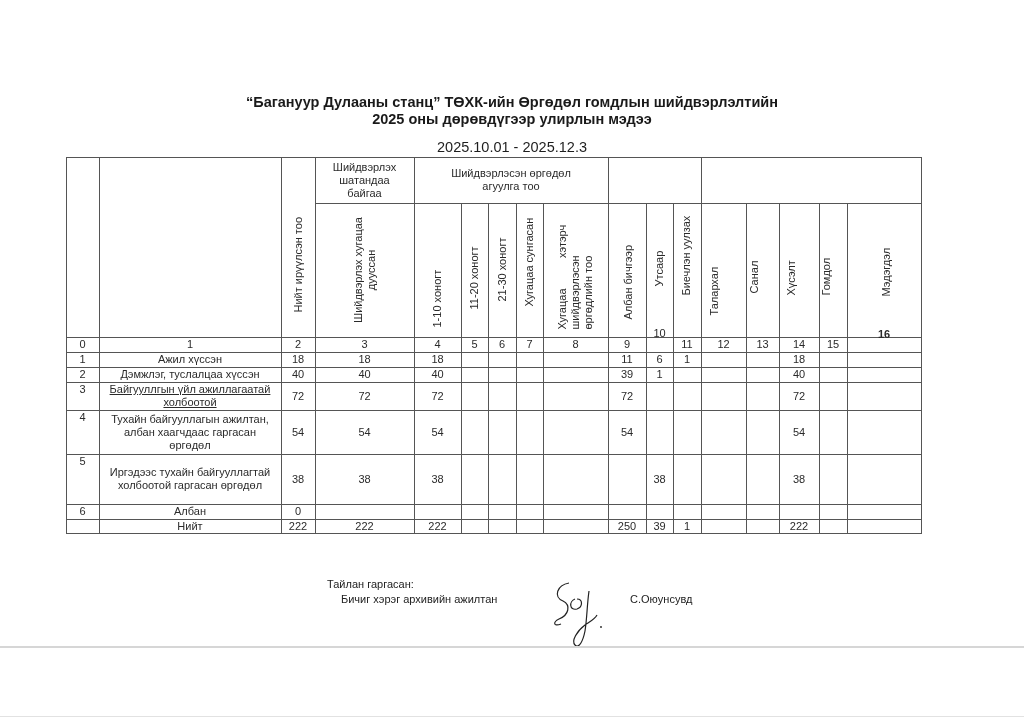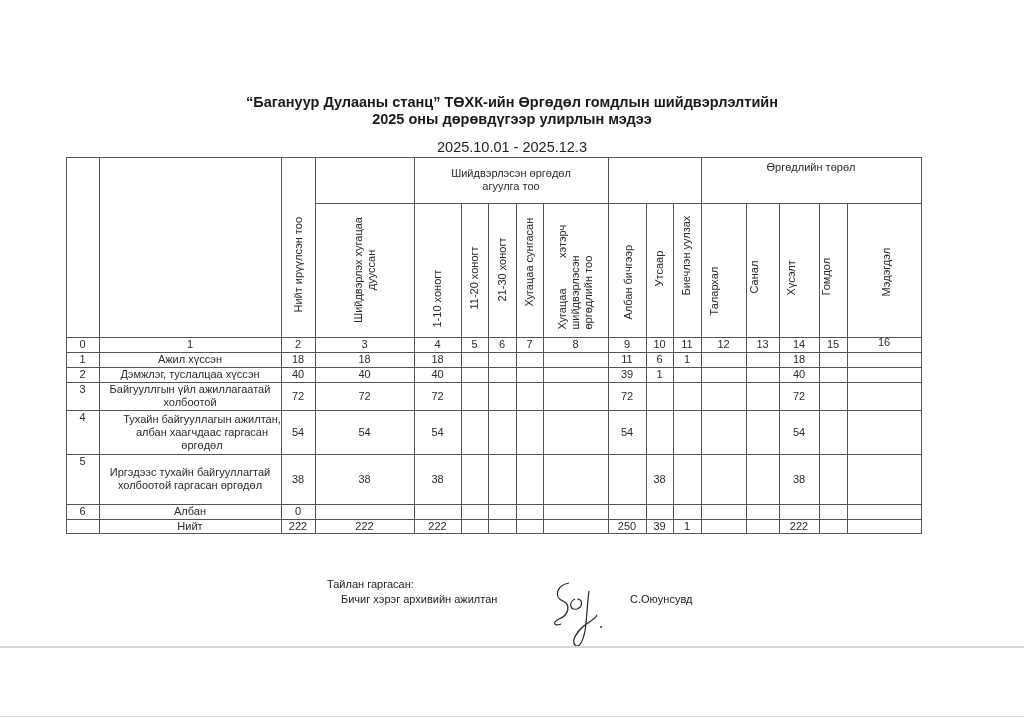--- a/index.html
+++ b/index.html
@@ -75,20 +75,21 @@
   <div class="hl" style="left:66px;top:382px;width:856px;"></div>
   <div class="hl" style="left:66px;top:410px;width:856px;"></div>
   <div class="hl" style="left:66px;top:454px;width:856px;"></div>
   <div class="hl" style="left:66px;top:504px;width:856px;"></div>
   <div class="hl" style="left:66px;top:519px;width:856px;"></div>
   <div class="hl" style="left:66px;top:533px;width:856px;"></div>
 
   <div class="rot" style="left:281px;top:157px;width:34px;height:180px;">
     <span style="position:absolute;left:-48px;top:84px;width:130px;">Нийт ирүүлсэн тоо</span>
   </div>
+  <div class="cell" style="left:315px;top:157px;width:99px;height:46px;padding:0 10px;">Шийдвэрлэх шатандаа байгаа</div>
   <div class="rot" style="left:315px;top:203px;width:99px;height:134px;">
     <span style="position:absolute;left:-8px;top:54px;width:116px;text-align:center;white-space:normal;">Шийдвэрлэх хугацаа дууссан</span>
   </div>
   <div class="cell" style="left:414px;top:157px;width:194px;height:46px;padding:0 30px;">Шийдвэрлэсэн өргөдөл агуулга тоо</div>
   <div class="rot" style="left:414px;top:203px;width:47px;height:134px;">
     <span style="position:absolute;left:-17px;top:78px;width:80px;">1-10 хоногт</span>
   </div>
   <div class="rot" style="left:461px;top:203px;width:27px;height:134px;">
     <span style="position:absolute;left:-27px;top:60px;width:80px;">11-20 хоногт</span>
   </div>
@@ -107,21 +108,20 @@
   </div>
   <div class="rot" style="left:608px;top:203px;width:38px;height:134px;">
     <span style="position:absolute;left:-30px;top:60px;width:100px;">Албан бичгээр</span>
   </div>
   <div class="rot" style="left:646px;top:203px;width:27px;height:134px;">
     <span style="position:absolute;left:-22px;top:42px;width:70px;">Утсаар</span>
   </div>
   <div class="rot" style="left:673px;top:203px;width:28px;height:134px;">
     <span style="position:absolute;left:-37px;top:36px;width:100px;">Биечлэн уулзах</span>
   </div>
-  <div class="cell top" style="left:701px;top:157px;width:220px;height:46px;padding-top:4px;">Өргөдлийн төрөл</div>
   <div class="rot" style="left:701px;top:203px;width:45px;height:134px;">
     <span style="position:absolute;left:-27px;top:66px;width:80px;">Талархал</span>
   </div>
   <div class="rot" style="left:746px;top:203px;width:33px;height:134px;">
     <span style="position:absolute;left:-22px;top:54px;width:60px;">Санал</span>
   </div>
   <div class="rot" style="left:779px;top:203px;width:40px;height:134px;">
     <span style="position:absolute;left:-18px;top:56px;width:60px;">Хүсэлт</span>
   </div>
   <div class="rot" style="left:819px;top:203px;width:28px;height:134px;">
@@ -135,27 +135,27 @@
       <div class="cell" style="left: 66px; top: 337px; width: 33px; height: 15px;">0</div>
       <div class="cell" style="left: 99px; top: 337px; width: 182px; height: 15px; padding: 0px 6px;">1</div>
       <div class="cell" style="left: 281px; top: 337px; width: 34px; height: 15px;">2</div>
       <div class="cell" style="left: 315px; top: 337px; width: 99px; height: 15px;">3</div>
       <div class="cell" style="left: 414px; top: 337px; width: 47px; height: 15px;">4</div>
       <div class="cell" style="left: 461px; top: 337px; width: 27px; height: 15px;">5</div>
       <div class="cell" style="left: 488px; top: 337px; width: 28px; height: 15px;">6</div>
       <div class="cell" style="left: 516px; top: 337px; width: 27px; height: 15px;">7</div>
       <div class="cell" style="left: 543px; top: 337px; width: 65px; height: 15px;">8</div>
       <div class="cell" style="left: 608px; top: 337px; width: 38px; height: 15px;">9</div>
-      <div class="cell" style="left: 646px; top: 337px; width: 27px; height: 15px;">10</div>
+      <div class="cell" style="left: 646px; top: 326px; width: 27px; height: 15px;">10</div>
       <div class="cell" style="left: 673px; top: 337px; width: 28px; height: 15px;">11</div>
       <div class="cell" style="left: 701px; top: 337px; width: 45px; height: 15px;">12</div>
       <div class="cell" style="left: 746px; top: 337px; width: 33px; height: 15px;">13</div>
       <div class="cell" style="left: 779px; top: 337px; width: 40px; height: 15px;">14</div>
       <div class="cell" style="left: 819px; top: 337px; width: 28px; height: 15px;">15</div>
-      <div class="cell" style="left: 847px; top: 335px; width: 74px; height: 15px;">16</div>
+      <div class="cell" style="left: 847px; top: 327px; width: 74px; height: 15px; font-weight: bold;">16</div>
       <div class="cell" style="left: 66px; top: 352px; width: 33px; height: 15px;">1</div>
       <div class="cell" style="left: 99px; top: 352px; width: 182px; height: 15px; padding: 0px 6px;">Ажил хүссэн</div>
       <div class="cell" style="left: 281px; top: 352px; width: 34px; height: 15px;">18</div>
       <div class="cell" style="left: 315px; top: 352px; width: 99px; height: 15px;">18</div>
       <div class="cell" style="left: 414px; top: 352px; width: 47px; height: 15px;">18</div>
       <div class="cell" style="left: 461px; top: 352px; width: 27px; height: 15px;"></div>
       <div class="cell" style="left: 488px; top: 352px; width: 28px; height: 15px;"></div>
       <div class="cell" style="left: 516px; top: 352px; width: 27px; height: 15px;"></div>
       <div class="cell" style="left: 543px; top: 352px; width: 65px; height: 15px;"></div>
       <div class="cell" style="left: 608px; top: 352px; width: 38px; height: 15px;">11</div>
@@ -177,38 +177,38 @@
       <div class="cell" style="left: 543px; top: 367px; width: 65px; height: 15px;"></div>
       <div class="cell" style="left: 608px; top: 367px; width: 38px; height: 15px;">39</div>
       <div class="cell" style="left: 646px; top: 367px; width: 27px; height: 15px;">1</div>
       <div class="cell" style="left: 673px; top: 367px; width: 28px; height: 15px;"></div>
       <div class="cell" style="left: 701px; top: 367px; width: 45px; height: 15px;"></div>
       <div class="cell" style="left: 746px; top: 367px; width: 33px; height: 15px;"></div>
       <div class="cell" style="left: 779px; top: 367px; width: 40px; height: 15px;">40</div>
       <div class="cell" style="left: 819px; top: 367px; width: 28px; height: 15px;"></div>
       <div class="cell" style="left: 847px; top: 367px; width: 74px; height: 15px;"></div>
       <div class="cell vtop" style="left: 66px; top: 382px; width: 33px; height: 28px;">3</div>
-      <div class="cell" style="left: 99px; top: 382px; width: 182px; height: 28px; padding: 12px 6px;">Байгууллгын үйл ажиллагаатай холбоотой</div>
+      <div class="cell" style="left: 99px; top: 382px; width: 182px; height: 28px; padding: 12px 6px; text-decoration: underline;">Байгууллгын үйл ажиллагаатай холбоотой</div>
       <div class="cell" style="left: 281px; top: 382px; width: 34px; height: 28px;">72</div>
       <div class="cell" style="left: 315px; top: 382px; width: 99px; height: 28px;">72</div>
       <div class="cell" style="left: 414px; top: 382px; width: 47px; height: 28px;">72</div>
       <div class="cell" style="left: 461px; top: 382px; width: 27px; height: 28px;"></div>
       <div class="cell" style="left: 488px; top: 382px; width: 28px; height: 28px;"></div>
       <div class="cell" style="left: 516px; top: 382px; width: 27px; height: 28px;"></div>
       <div class="cell" style="left: 543px; top: 382px; width: 65px; height: 28px;"></div>
       <div class="cell" style="left: 608px; top: 382px; width: 38px; height: 28px;">72</div>
       <div class="cell" style="left: 646px; top: 382px; width: 27px; height: 28px;"></div>
       <div class="cell" style="left: 673px; top: 382px; width: 28px; height: 28px;"></div>
       <div class="cell" style="left: 701px; top: 382px; width: 45px; height: 28px;"></div>
       <div class="cell" style="left: 746px; top: 382px; width: 33px; height: 28px;"></div>
       <div class="cell" style="left: 779px; top: 382px; width: 40px; height: 28px;">72</div>
       <div class="cell" style="left: 819px; top: 382px; width: 28px; height: 28px;"></div>
       <div class="cell" style="left: 847px; top: 382px; width: 74px; height: 28px;"></div>
       <div class="cell vtop" style="left: 66px; top: 410px; width: 33px; height: 44px;">4</div>
-      <div class="cell" style="left: 111px; top: 410px; width: 182px; height: 44px; padding: 0px 6px; text-align: center;">Тухайн байгууллагын ажилтан, албан хаагчдаас гаргасан өргөдөл</div>
+      <div class="cell" style="left: 99px; top: 410px; width: 182px; height: 44px; padding: 0px 6px; text-align: center;">Тухайн байгууллагын ажилтан, албан хаагчдаас гаргасан өргөдөл</div>
       <div class="cell" style="left: 281px; top: 410px; width: 34px; height: 44px;">54</div>
       <div class="cell" style="left: 315px; top: 410px; width: 99px; height: 44px;">54</div>
       <div class="cell" style="left: 414px; top: 410px; width: 47px; height: 44px;">54</div>
       <div class="cell" style="left: 461px; top: 410px; width: 27px; height: 44px;"></div>
       <div class="cell" style="left: 488px; top: 410px; width: 28px; height: 44px;"></div>
       <div class="cell" style="left: 516px; top: 410px; width: 27px; height: 44px;"></div>
       <div class="cell" style="left: 543px; top: 410px; width: 65px; height: 44px;"></div>
       <div class="cell" style="left: 608px; top: 410px; width: 38px; height: 44px;">54</div>
       <div class="cell" style="left: 646px; top: 410px; width: 27px; height: 44px;"></div>
       <div class="cell" style="left: 673px; top: 410px; width: 28px; height: 44px;"></div>

